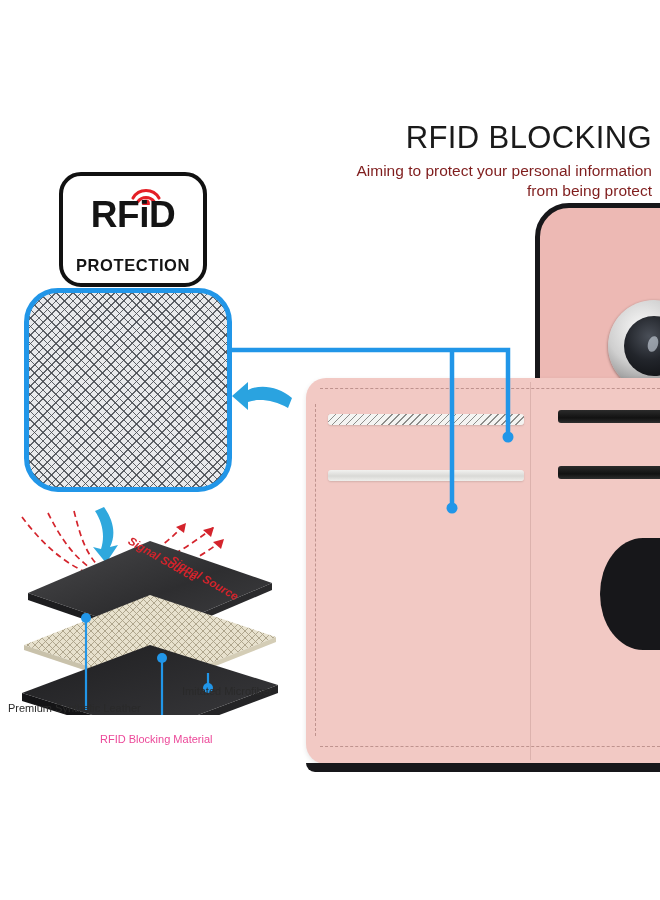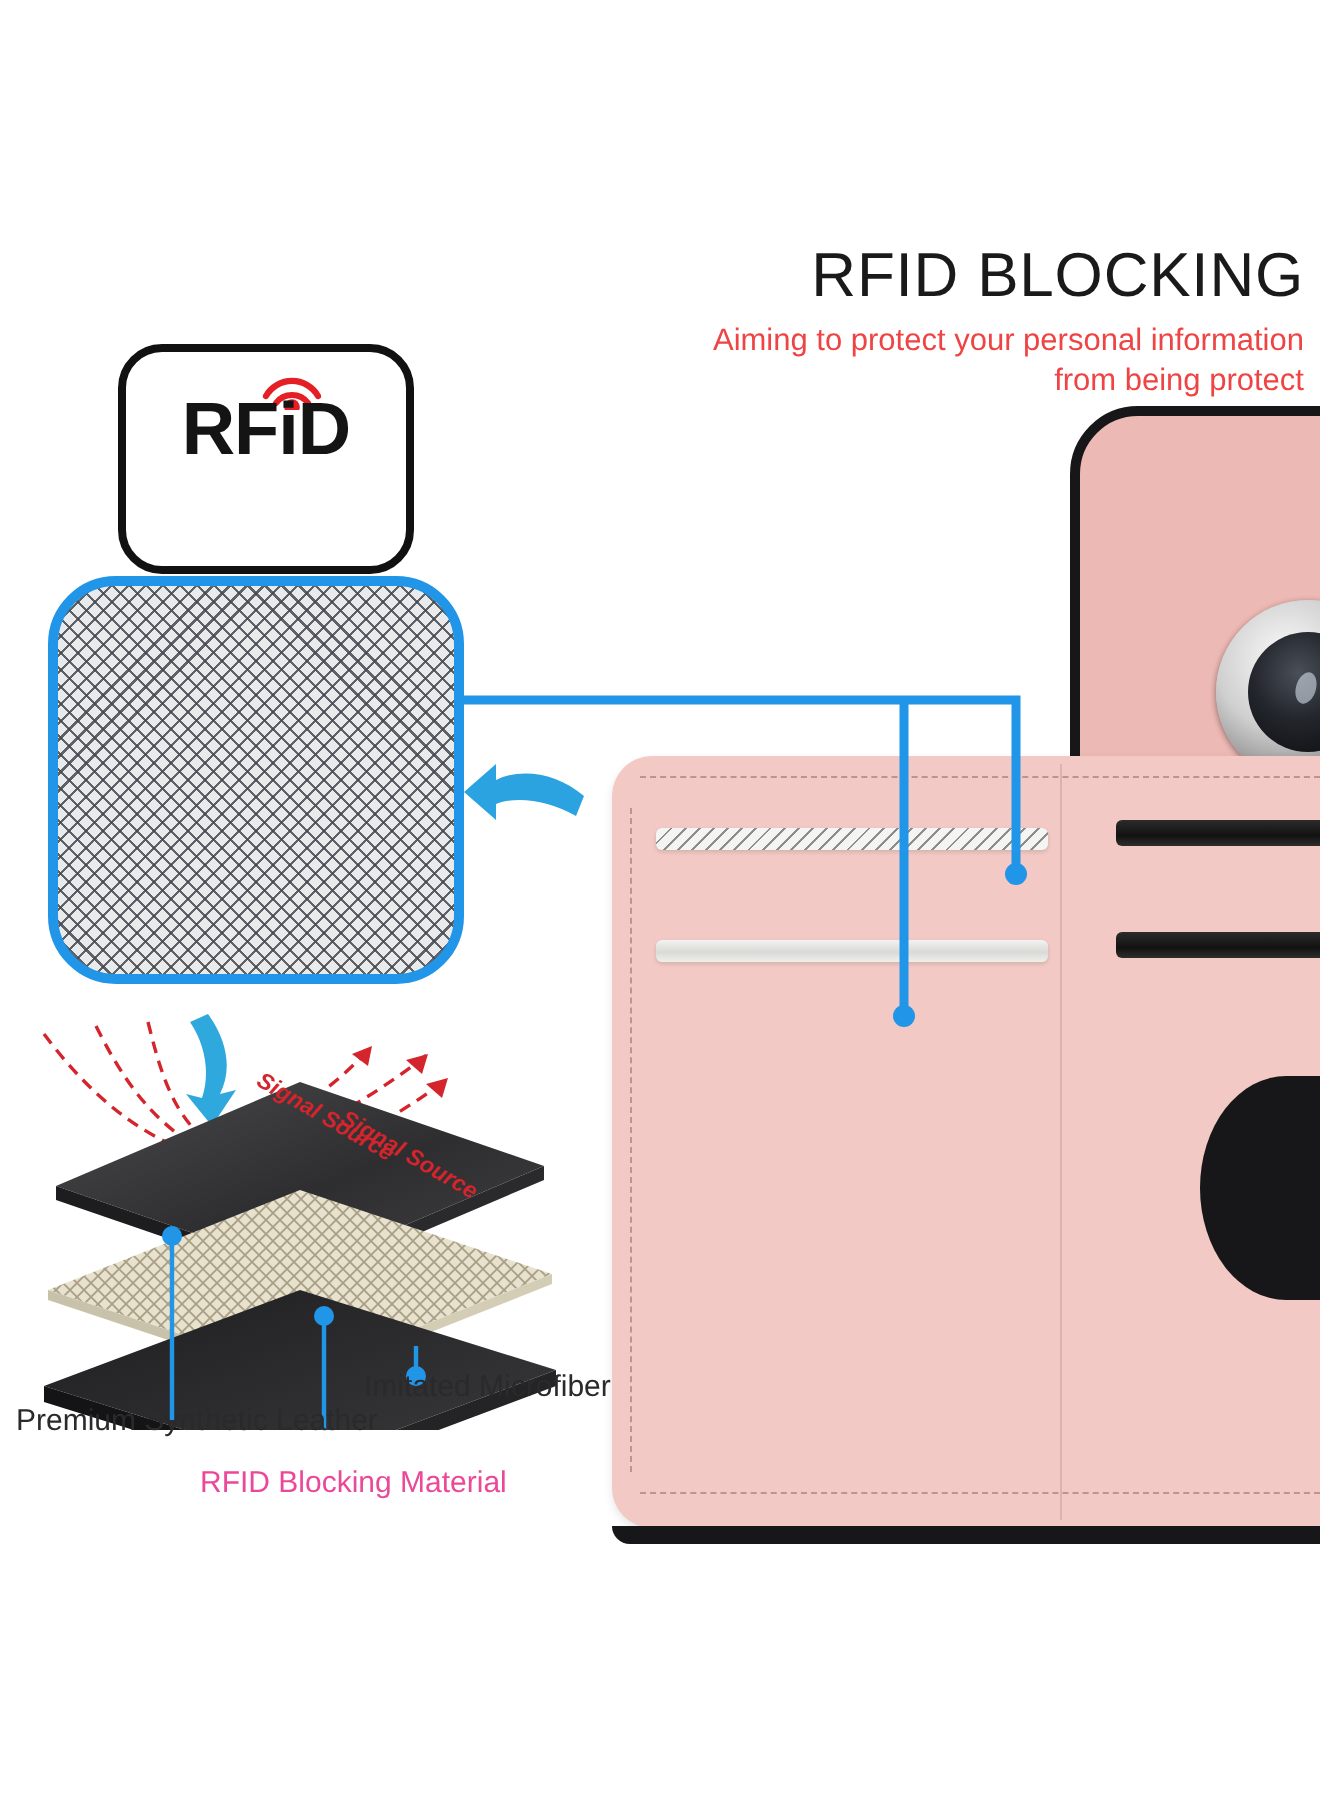--- a/index.html
+++ b/index.html
@@ -31,21 +31,21 @@
     font-size: 31px;
     font-weight: normal;
     color: #1a1a1a;
     letter-spacing: 0.4px;
     line-height: 1.05;
     white-space: nowrap;
   }
   #heading .subtitle {
     margin-top: 6px;
     font-size: 15.5px;
-    color: #ef4444;
+    color: #7f1d1d;
     line-height: 1.32;
   }
 
   
   #badge {
     position: absolute;
     left: 59px;
     top: 172px;
     width: 148px;
     height: 115px;
@@ -214,21 +214,21 @@
     background: #17171a;
     border-radius: 0 0 0 10px;
   }
 
   
   #layers { position: absolute; left: 0px; top: 505px; width: 300px; height: 210px; }
 
   
   .callout-label {
     position: absolute;
-    font-size: 15px;
+    font-size: 11px;
     color: #2a2a2a;
     white-space: nowrap;
   }
   .callout-label.accent { color: #ec4899; }
 
   .sig-label {
     position: absolute;
     font-size: 11.5px;
     font-style: italic;
     font-weight: bold;
@@ -249,20 +249,21 @@
     </div>
   </div>
 
   <div id="badge">
     <svg class="waves" viewBox="0 0 34 24">
       <path d="M4 17 A15 15 0 0 1 30 17" fill="none" stroke="#e41f26" stroke-width="3.1" stroke-linecap="round"></path>
       <path d="M9 20.5 A10 10 0 0 1 25 20.5" fill="none" stroke="#e41f26" stroke-width="3.1" stroke-linecap="round"></path>
       <circle cx="17" cy="22.5" r="3.9" fill="#e41f26"></circle>
     </svg>
     <div class="rfid-word">RFiD</div>
+    <div class="protection-word">PROTECTION</div>
   </div>
 
   <div id="mesh-swatch"></div>
 
   <div id="phone-case">
     <div id="camera-ring">
       <div id="camera-lens">
         <div id="camera-glint"></div>
       </div>
     </div>

